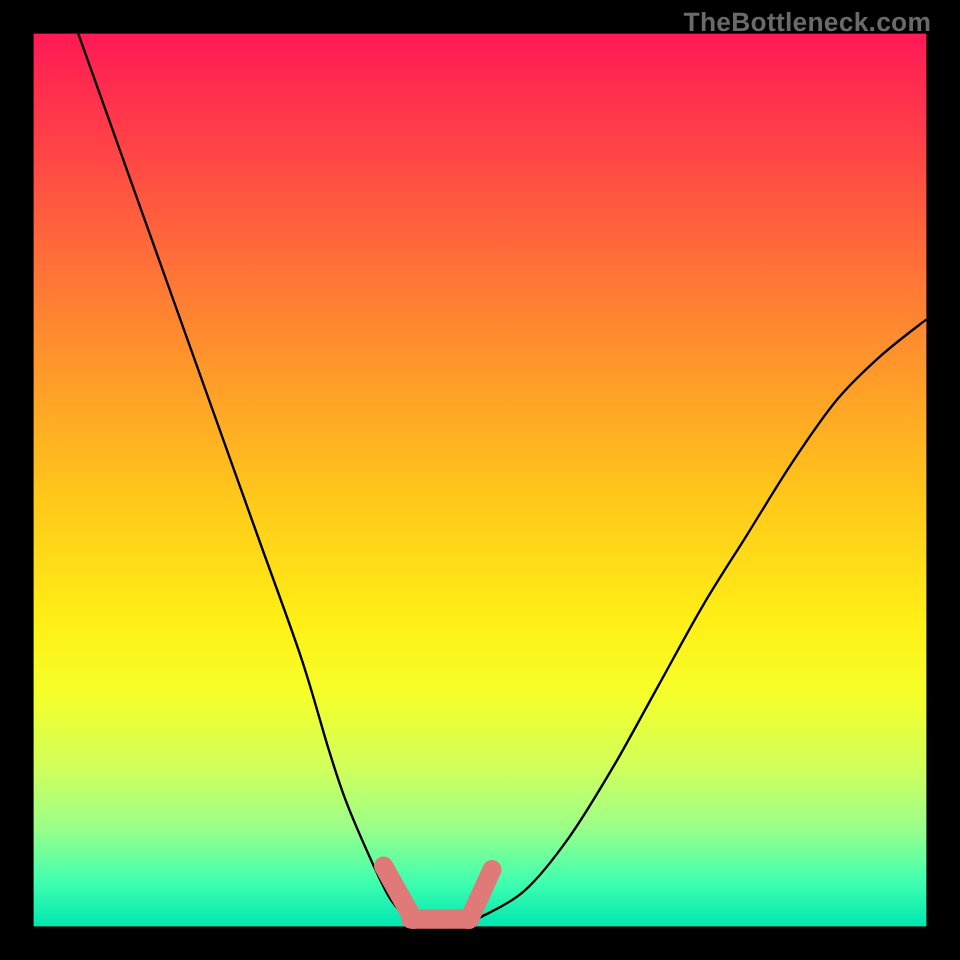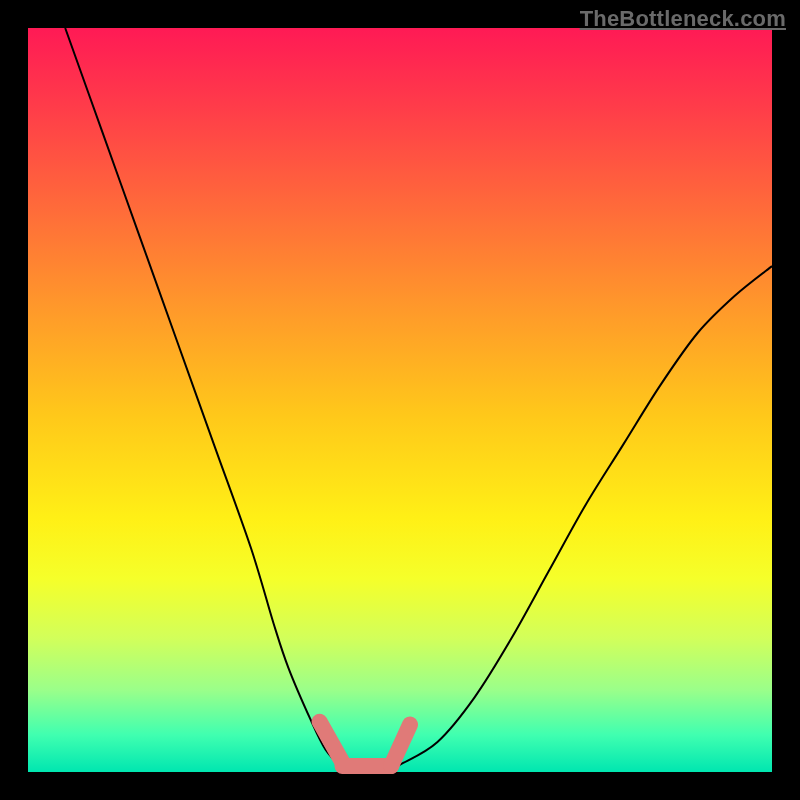--- a/index.html
+++ b/index.html
@@ -26,27 +26,26 @@
       #f5ff2a 74%,
       #d2ff5a 82%,
       #9aff8a 89%,
       #40ffb0 95%,
       #00e6b0 100%
     );
   }
   .watermark {
     position: absolute;
     top: 6px;
-    right: 14px;
+    right: 24px;
     font-family: Arial, Helvetica, sans-serif;
     font-size: 22px;
     font-weight: 600;
     color: #6a6a6a;
     letter-spacing: 0.2px;
-    text-decoration: underline;
   }
   svg.curve {
     position: absolute;
     left: 0; top: 0;
     width: 744px; height: 744px;
     overflow: visible;
   }
   .black-line {
     fill: none;
     stroke: #000;

